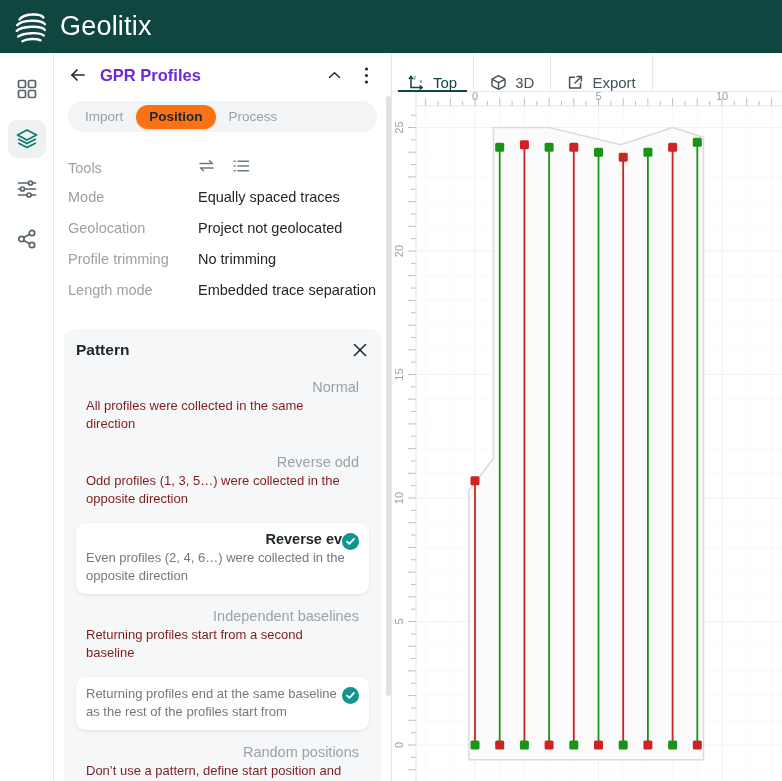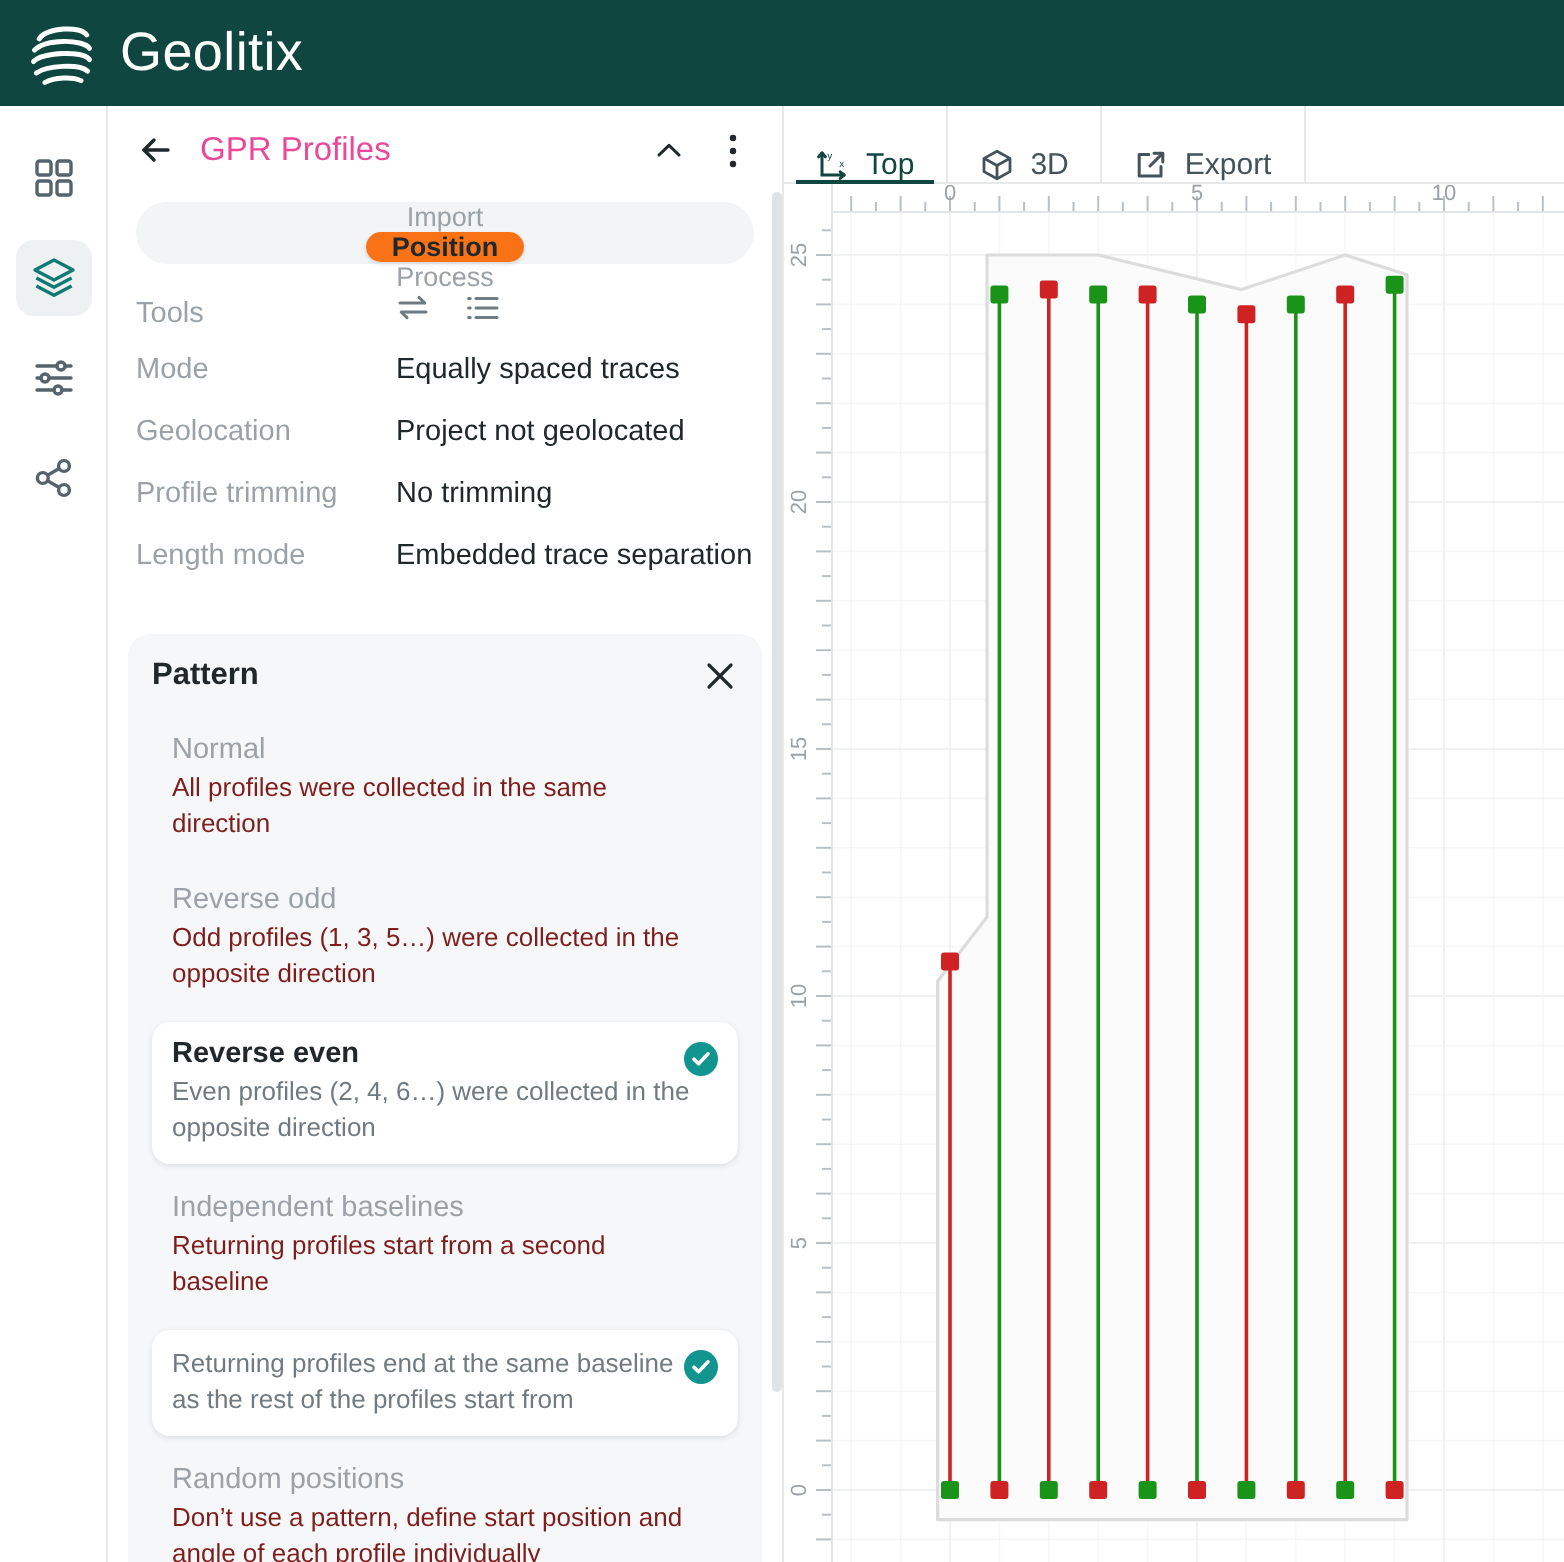--- a/index.html
+++ b/index.html
@@ -37,54 +37,54 @@
   
   .panel{
     position:absolute;left:54px;top:53px;width:337px;height:728px;
     background:#ffffff;overflow:hidden;
   }
   .panel-head{
     height:44px;display:flex;align-items:center;padding:0 14px 0 14px;
   }
   .back-icon{width:20px;height:20px;cursor:pointer;flex:0 0 auto;}
   .panel-title{
-    margin-left:12px;font-size:16.5px;color:#ec4899;flex:1 1 auto;
+    margin-left:12px;font-size:16.5px;color:#6d28d9;flex:1 1 auto;font-weight:bold;
   }
   .head-act{width:22px;height:22px;display:flex;align-items:center;justify-content:center;cursor:pointer;}
 
   .segmented{
     margin:4px 14px 0 14px;height:31px;background:#f2f4f5;border-radius:16px;
-    display:flex;align-items:center;padding:0 4px;flex-direction:column;
+    display:flex;align-items:center;padding:0 4px;
   }
   .seg{
     height:24px;padding:0 13px;border-radius:13px;display:flex;align-items:center;
     font-size:13.5px;color:#9aa2a8;cursor:pointer;
   }
   .seg.active{background:#f97316;color:#20282c;font-weight:bold;
     box-shadow:0 1px 2px rgba(0,0,0,.13);}
 
-  .rows{margin-top:14px;padding:0 14px;}
+  .rows{margin-top:26px;padding:0 14px;}
   .row{display:flex;align-items:baseline;height:31px;}
   .row-label{width:130px;font-size:14.5px;color:#9aa2a8;flex:0 0 auto;}
   .row-value{font-size:14.5px;color:#20282c;}
   .row-icons{display:flex;align-items:center;gap:18px;}
   .row-icons .ri{cursor:pointer;display:flex;}
 
   
   .pattern-card{
     margin:16px 10px 0 10px;background:#f6f7f8;border-radius:11px;
     padding:12px 12px 14px 12px;
   }
   .pattern-head{display:flex;align-items:center;margin-bottom:14px;}
   .pattern-title{font-size:15.5px;color:#20282c;font-weight:bold;flex:1 1 auto;}
   .close-icon{width:18px;height:18px;cursor:pointer;}
 
   .opt{padding:6px 10px 8px 10px;margin:0 0 8px 0;border-radius:9px;position:relative;cursor:pointer;}
   .opt.selected{background:#ffffff;box-shadow:0 1px 3px rgba(0,0,0,.10);padding:8px 10px 10px 10px;}
-  .opt-title{font-size:14.5px;color:#9aa2a8;margin-bottom:2px;}
+  .opt-title{font-size:14.5px;color:#9aa2a8;margin-bottom:2px;text-align:right;}
   .opt.selected .opt-title{color:#20282c;font-weight:bold;}
   .opt-desc{font-size:13px;color:#7f1d1d;line-height:1.35;max-width:265px;}
   .opt.selected .opt-desc{color:#707a80;}
   .check{
     position:absolute;right:10px;top:10px;width:17px;height:17px;border-radius:50%;
     background:#12948f;display:flex;align-items:center;justify-content:center;
   }
 
   .panel-scroll{
     position:absolute;left:386px;top:96px;width:5px;height:600px;

